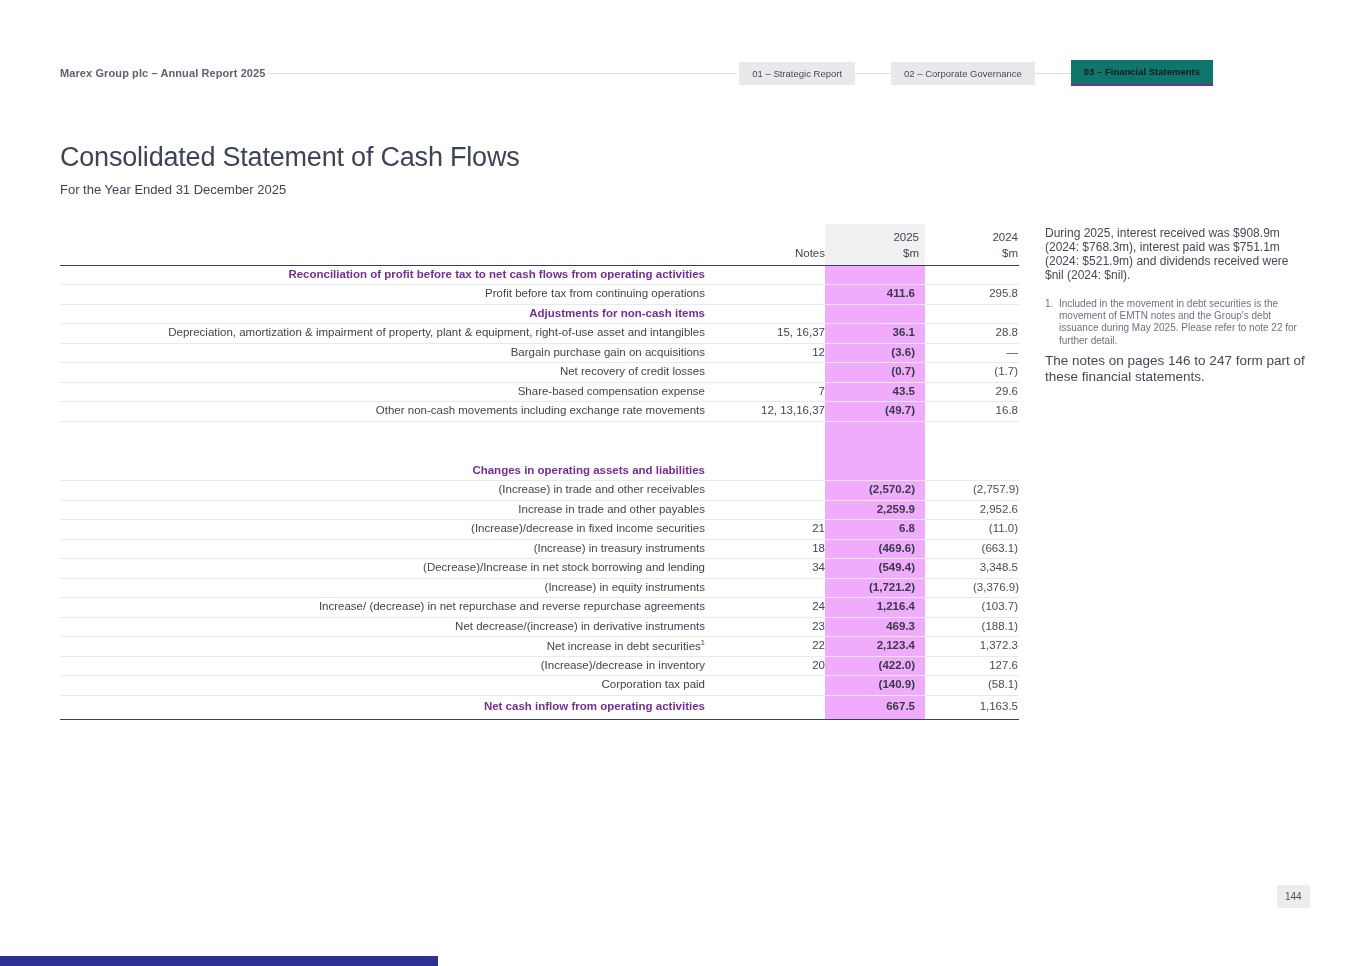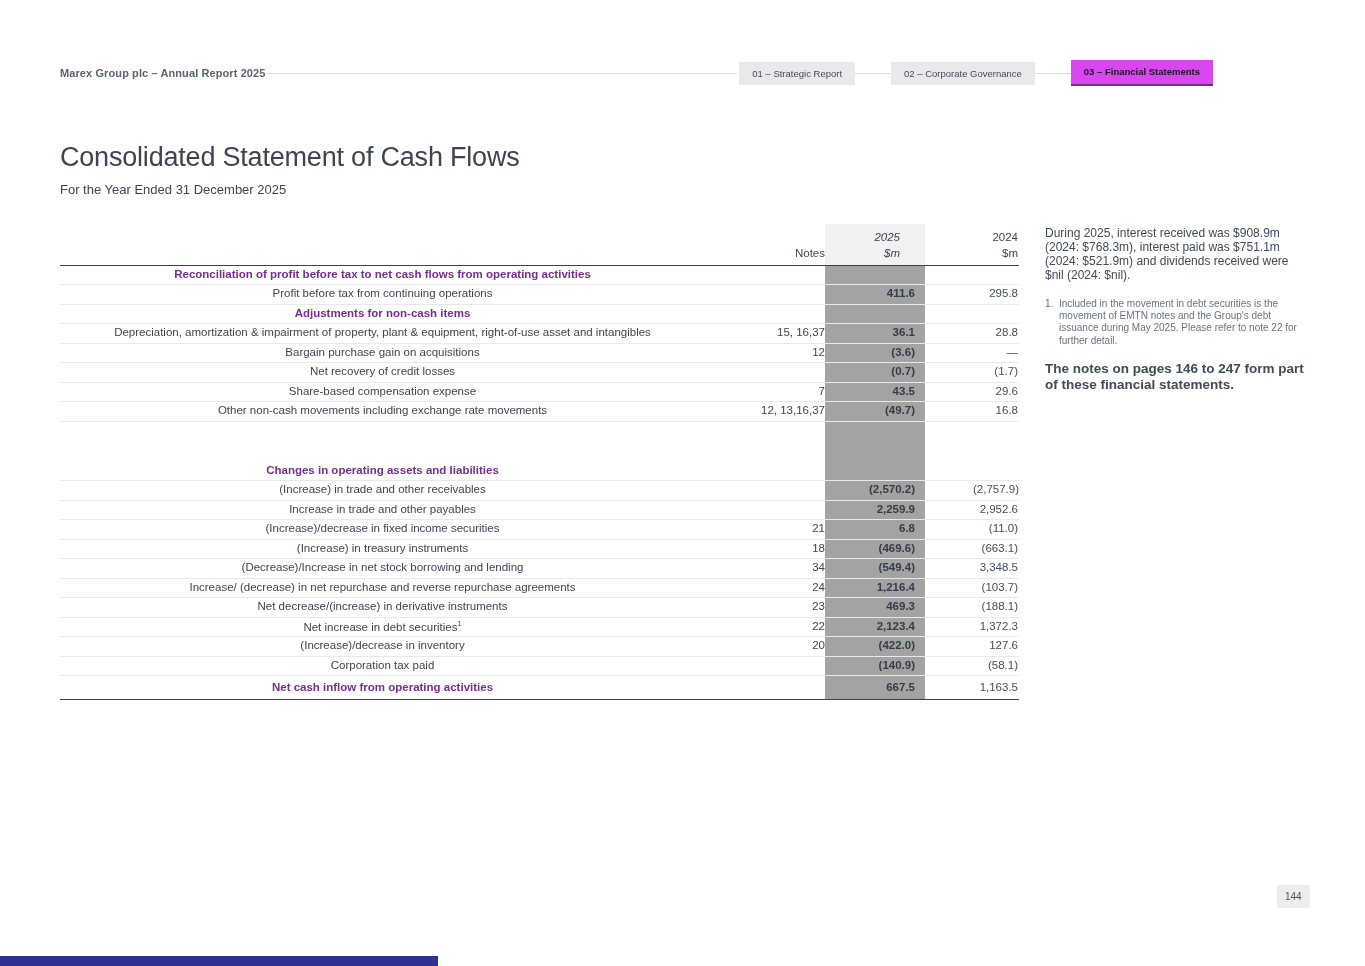--- a/index.html
+++ b/index.html
@@ -6,53 +6,53 @@
   html,body { width:1365px; height:966px; background:#ffffff; font-family:"Liberation Sans", sans-serif; overflow:hidden; }
   .page { position:relative; width:1273px; height:966px; background:#fff; }
 
   
   .report-header { position:absolute; left:60px; right:60px; top:60px; height:26px; display:flex; align-items:center; }
   .brand { font-size:11px; font-weight:700; color:#5c6370; letter-spacing:.1px; white-space:nowrap; }
   .hline { border-top:1px solid #dcdee2; height:0; }
   .hline.grow { flex:1 1 auto; margin:0 2px; }
   .hline.seg { width:36px; }
   .tab { font-size:9.5px; color:#444a56; background:#e9e9ec; padding:6px 13px; white-space:nowrap; cursor:default; }
-  .tab.active { background:#d946ef; color:#16181d; font-weight:700; border-bottom:2px solid #762d91; padding-bottom:7px; box-shadow:0 0 4px rgba(0,0,0,0.04); }
+  .tab.active { background:#0f766e; color:#16181d; font-weight:700; border-bottom:2px solid #762d91; padding-bottom:7px; box-shadow:0 0 4px rgba(0,0,0,0.04); }
 
   
   .title-block { position:absolute; left:60px; top:142px; }
   .page-title { font-size:27px; font-weight:400; color:#3d4456; letter-spacing:-.2px; }
   .page-subtitle { margin-top:9px; font-size:13px; color:#3f4552; }
 
   
   .table-wrap { position:absolute; left:60px; top:224px; width:959px; }
   table.cashflow { width:959px; border-collapse:collapse; table-layout:fixed; }
   col.c-label { width:645px; } col.c-notes { width:120px; } col.c-v25 { width:100px; } col.c-v24 { width:94px; }
   th, td { font-size:11.5px; color:#3f4552; height:19.5px; padding:0; line-height:1.2; }
   thead th { vertical-align:bottom; font-weight:400; text-align:right; border-bottom:1.5px solid #3a4150; padding-bottom:4px; height:41px; }
-  thead th.v25 { background:#f1f1f3; padding-right:25px;font-style:italic; }
+  thead th.v25 { background:#f1f1f3; padding-right:6px; }
   thead th.v24 { padding-right:1px; }
   thead th .yr { margin-bottom:2px; }
-  td.label { text-align:center;margin-left:8px; }
+  td.label { text-align:right;margin-left:8px; }
   td.notes, td.v25, td.v24 { text-align:right; font-variant-numeric:tabular-nums; }
-  td.v25 { background:#a3a3a3; padding-right:10px; font-weight:700; color:#353b47; }
+  td.v25 { background:#f0abfc; padding-right:10px; font-weight:700; color:#353b47; }
   td.v24 { padding-right:1px; color:#464d5a;padding-left:48px; }
   tr.r-item td, tr.r-section td { border-bottom:1px solid #e8e9eb; }
   tr.r-section td.label { color:#762d91; font-weight:700; }
   tr.r-spacer td { height:40px; border-bottom:none; }
   tr.r-total td { height:24px; border-top:1px solid #3a4150; border-bottom:1.5px solid #3a4150; }
   tr.r-total td.label { color:#762d91; font-weight:700; }
   sup { font-size:7.5px; vertical-align:super; }
 
   
   .sidebar { position:absolute; left:1045px; top:226px; width:262px; }
   .sidebar .para { font-size:12px; line-height:1.18; color:#424957; }
   .sidebar .footnote { margin-top:15px; display:flex; font-size:10px; line-height:1.24; color:#6b7280; }
   .sidebar .footnote .fn-marker { width:14px; flex:0 0 14px; }
-  .sidebar .para2 { margin-top:14px; font-size:13.5px; line-height:1.2; color:#424957;font-weight:bold; }
+  .sidebar .para2 { margin-top:6px; font-size:13.5px; line-height:1.2; color:#424957; }
 
   
   .page-num-row { position:absolute; right:0; top:885px; left:1277px; display:flex; align-items:flex-end; }
   .page-num { background:#ededef; color:#4b5059; font-size:10px; padding:6px 8px; border-radius:2px; }
   .page-num-line { flex:1; border-top:1px solid #dcdee2; height:0; }
   .footer-bar { position:absolute; left:0; bottom:0; width:438px; height:10px; background:#2e3192; }
 </style>
 </head>
 <body>
 
@@ -180,20 +180,26 @@
             <td class="v25">(469.6)</td>
             <td class="v24">(663.1)</td>
           </tr>
           <tr class="r-item">
             <td class="label">(Decrease)/Increase in net stock borrowing and lending</td>
             <td class="notes">34</td>
             <td class="v25">(549.4)</td>
             <td class="v24">3,348.5</td>
           </tr>
           <tr class="r-item">
+            <td class="label">(Increase) in equity instruments</td>
+            <td class="notes"></td>
+            <td class="v25">(1,721.2)</td>
+            <td class="v24">(3,376.9)</td>
+          </tr>
+          <tr class="r-item">
             <td class="label">Increase/ (decrease) in net repurchase and reverse repurchase agreements</td>
             <td class="notes">24</td>
             <td class="v25">1,216.4</td>
             <td class="v24">(103.7)</td>
           </tr>
           <tr class="r-item">
             <td class="label">Net decrease/(increase) in derivative instruments</td>
             <td class="notes">23</td>
             <td class="v25">469.3</td>
             <td class="v24">(188.1)</td>

